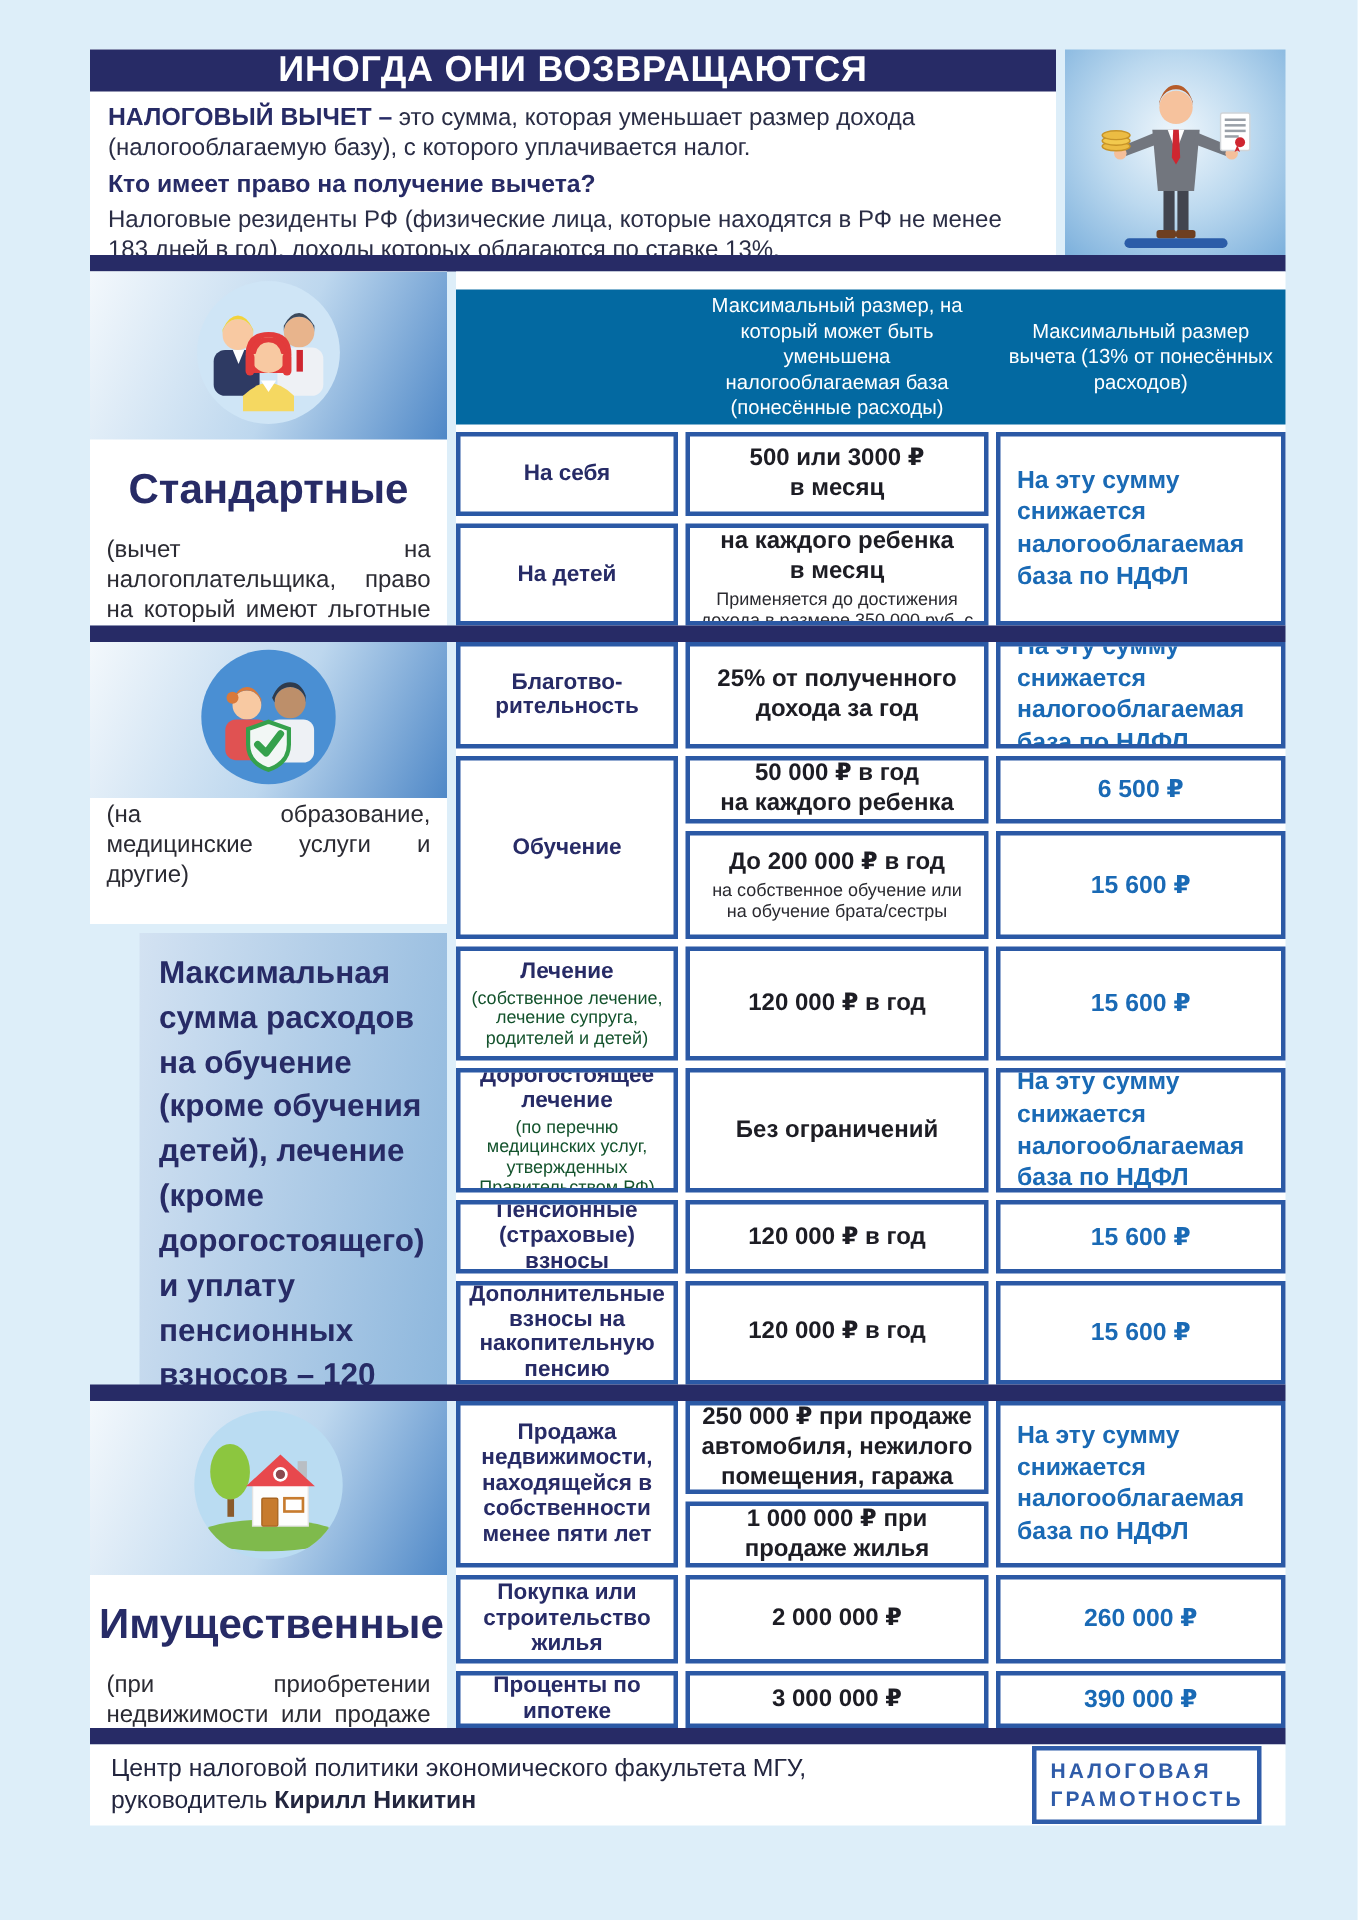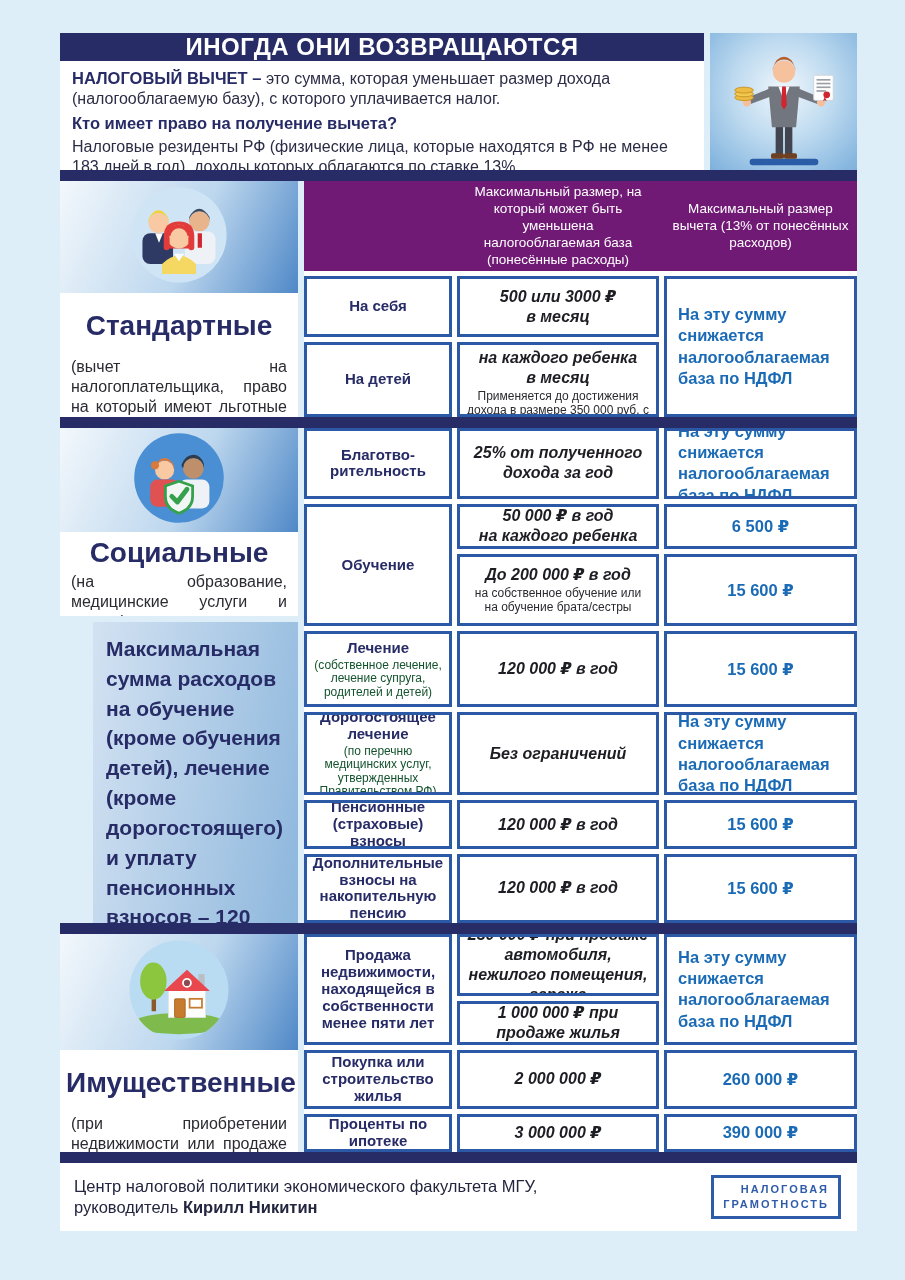--- a/index.html
+++ b/index.html
@@ -50,35 +50,35 @@
   .tbl { flex:1; display:grid; grid-template-columns:148px 202px 1fr; gap:5px; background:#fff; }
   #standard .tbl { grid-template-rows:70fr 70fr 86fr; }
   #social   .tbl { grid-template-rows:82fr 52fr 84fr 88fr 96fr 56fr 80fr; }
   #property .tbl { grid-template-rows:72fr 50fr 68fr 44fr; }
 
   .cell { border:3px solid #2b59a5; background:#fff; display:flex; flex-direction:column;
           align-items:center; justify-content:center; text-align:center; padding:3px 7px; overflow:hidden; }
   .cell.label { color:#272b66; font-weight:bold; font-size:15px; line-height:1.12; white-space:pre-line; }
   .label-note { font-weight:normal; font-size:12px; margin-top:2px; line-height:1.12; color:#14532d; white-space:normal; }
   .cell.value { color:#1d1d24; font-weight:bold; font-size:16px; line-height:1.25; }
-  .cell.value .main { white-space:pre-line;font-style:italic; }
+  .cell.value .main { white-space:pre-line; }
   .value-note { font-weight:normal; font-size:12px; color:#2a2a30; line-height:1.15; margin-top:2px; }
   .cell.result { color:#1a6ab5; font-weight:bold; font-size:16.5px; }
   .cell.result.rnote { align-items:flex-start; text-align:left; line-height:1.3; padding-left:11px; font-size:16.5px; }
 
-  .header-band { grid-column:1 / -1; background:#701a75; display:grid; grid-template-columns:148px 202px 1fr; gap:5px; color:#fff; }
+  .header-band { grid-column:1 / -1; background:#0369a1; display:grid; grid-template-columns:148px 202px 1fr; gap:5px; color:#fff;margin-top:12px; }
   .header-band .hcell { display:flex; align-items:center; justify-content:center; text-align:center;
                         font-size:13.5px; line-height:1.25; padding:3px 6px; }
 
   
-  .footer-bar { height:68px; background:#fff; display:flex; align-items:center; justify-content:space-between; padding:0 16px 0 14px; }
+  .footer-bar { height:54px; background:#fff; display:flex; align-items:center; justify-content:space-between; padding:0 16px 0 14px; }
   .credits { font-size:16.5px; color:#23263f; line-height:1.25; }
   .credits .name { font-weight:bold; }
-  .badge { border:3px solid #2f5ca9; color:#2f5ca9; font-weight:bold; font-size:11px; letter-spacing:2px;
-           text-align:right; white-space:pre-line; padding:4px 9px; line-height:1.35; background:#fff; }
+  .badge { border:3px solid #2f5ca9; color:#2f5ca9; font-weight:bold; font-size:14px; letter-spacing:2px;
+           text-align:left; white-space:pre-line; padding:4px 9px; line-height:1.35; background:#fff; }
   .contact { margin-top:13px; font-size:14px; color:#23263f; padding-left:14px; }
 </style>
 </head>
 <body>
 
 <div class="page">
   <div class="content">
 
     <div class="header-row">
       <div class="header-left">
@@ -202,21 +202,20 @@
                 <rect x="24" y="62" width="36" height="34" rx="9" fill="#e05252"></rect>
                 <circle cx="78" cy="48" r="13" fill="#bd8f6a"></circle>
                 <path d="M65,48 a13,13 0 0,1 26,0 l0,-6 q-4,-11 -13,-11 q-10,0 -15,13 z" fill="#2f3b4c"></path>
                 <rect x="60" y="62" width="38" height="36" rx="9" fill="#eef1f5"></rect>
                 <path d="M60,64 l17,6 v13 q0,15 -17,21 q-17,-6 -17,-21 v-13 z" fill="#f2f7f5" stroke="#35a14c" stroke-width="3.5"></path>
                 <polyline points="51,83 58,90 70,74" fill="none" stroke="#35a14c" stroke-width="6" stroke-linecap="round" stroke-linejoin="round"></polyline>
               </g>
             </svg>
             </span>
           </div>
-          <div class="side-title">Социальные</div>
           <div class="side-desc">(на образование, медицинские услуги и другие)</div>
         </div>
         <div class="note-box">Максимальная сумма расходов на обучение (кроме обучения детей), лечение (кроме дорогостоящего) и уплату пенсионных взносов – 120 000 ₽ в год</div>
         <div class="side-box grow"></div>
       </div>
       <div class="tbl">
         <div class="cell label" style="grid-area:1/1">Благотво-
 рительность</div>
         <div class="cell value" style="grid-area:1/2">
             <span class="main">25% от полученного дохода за год</span>

